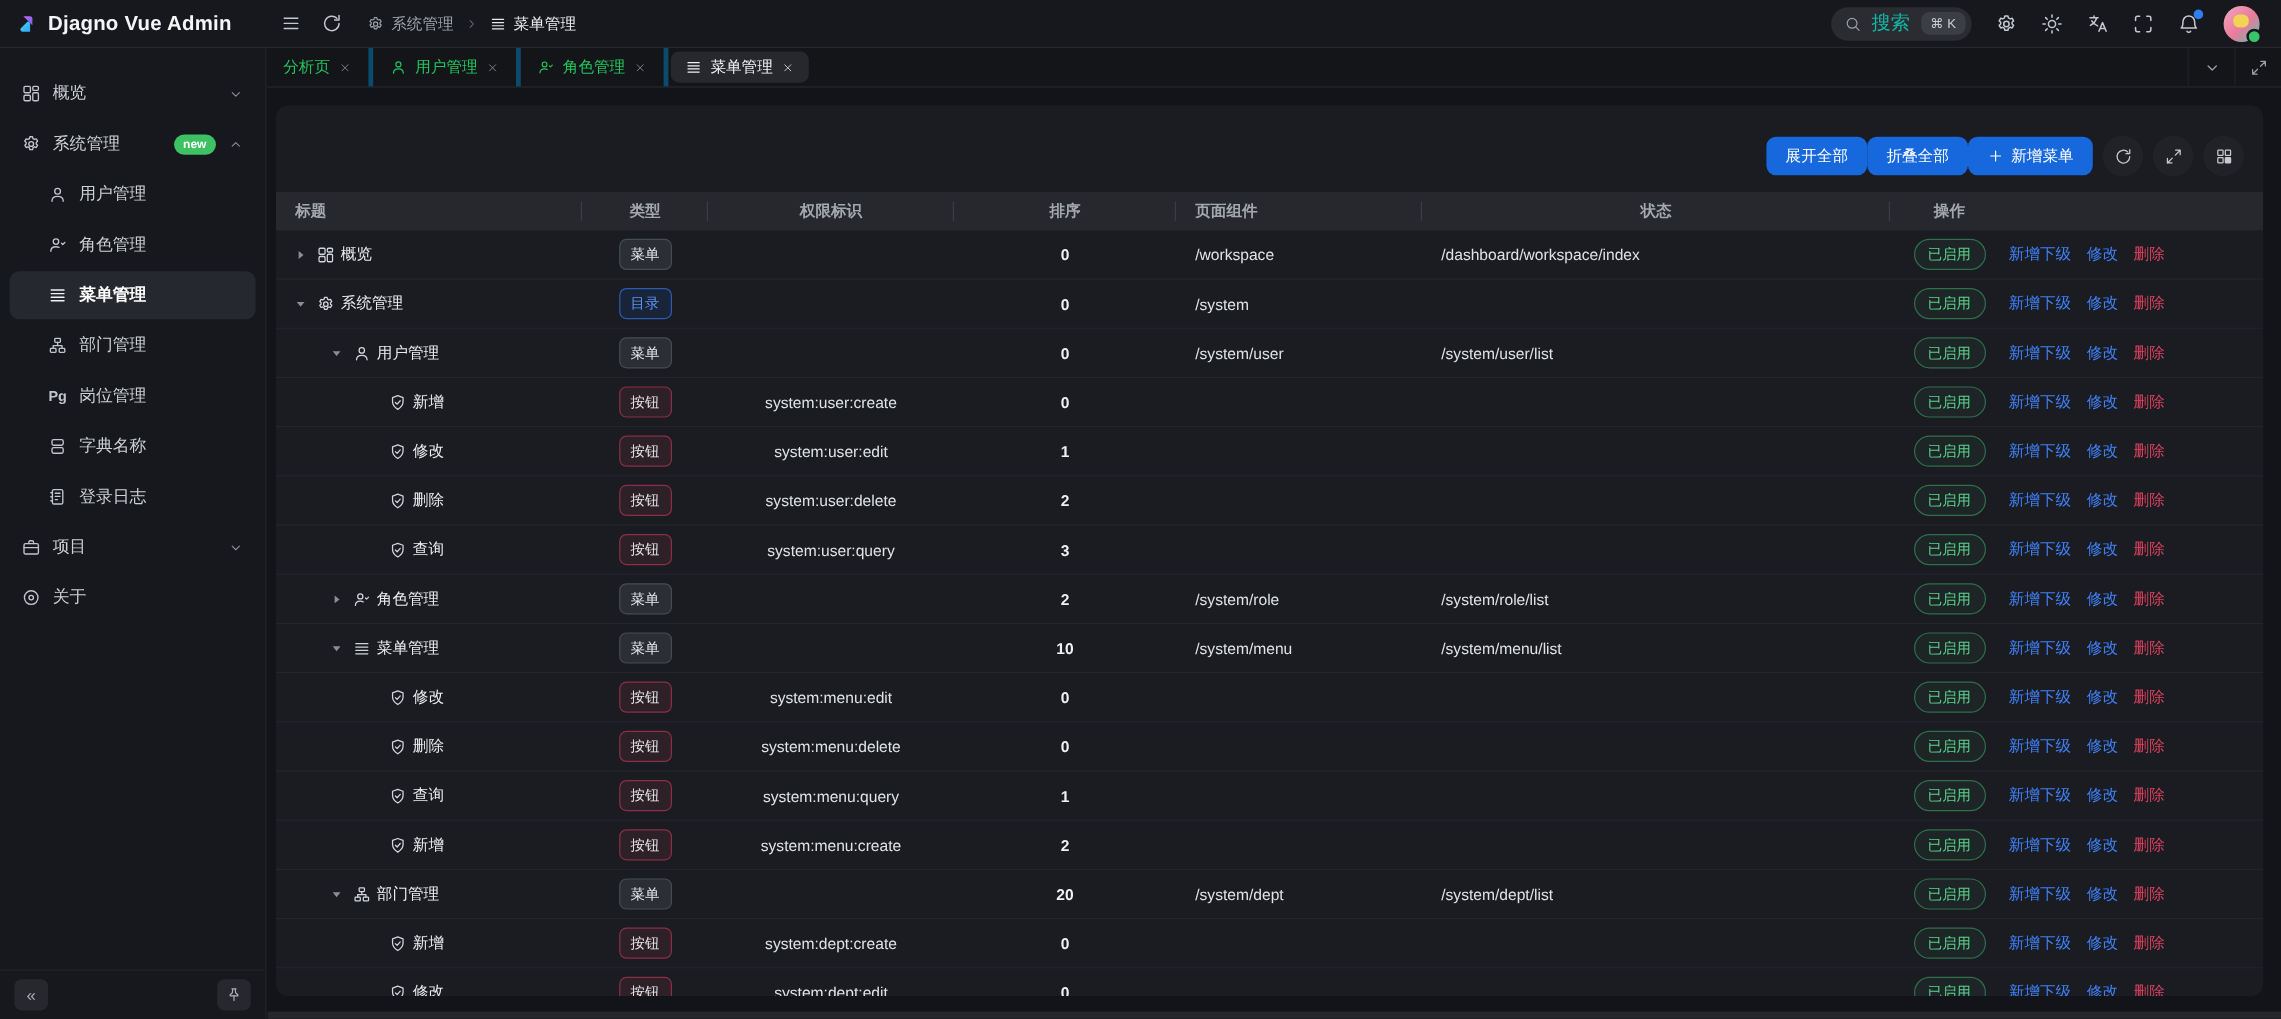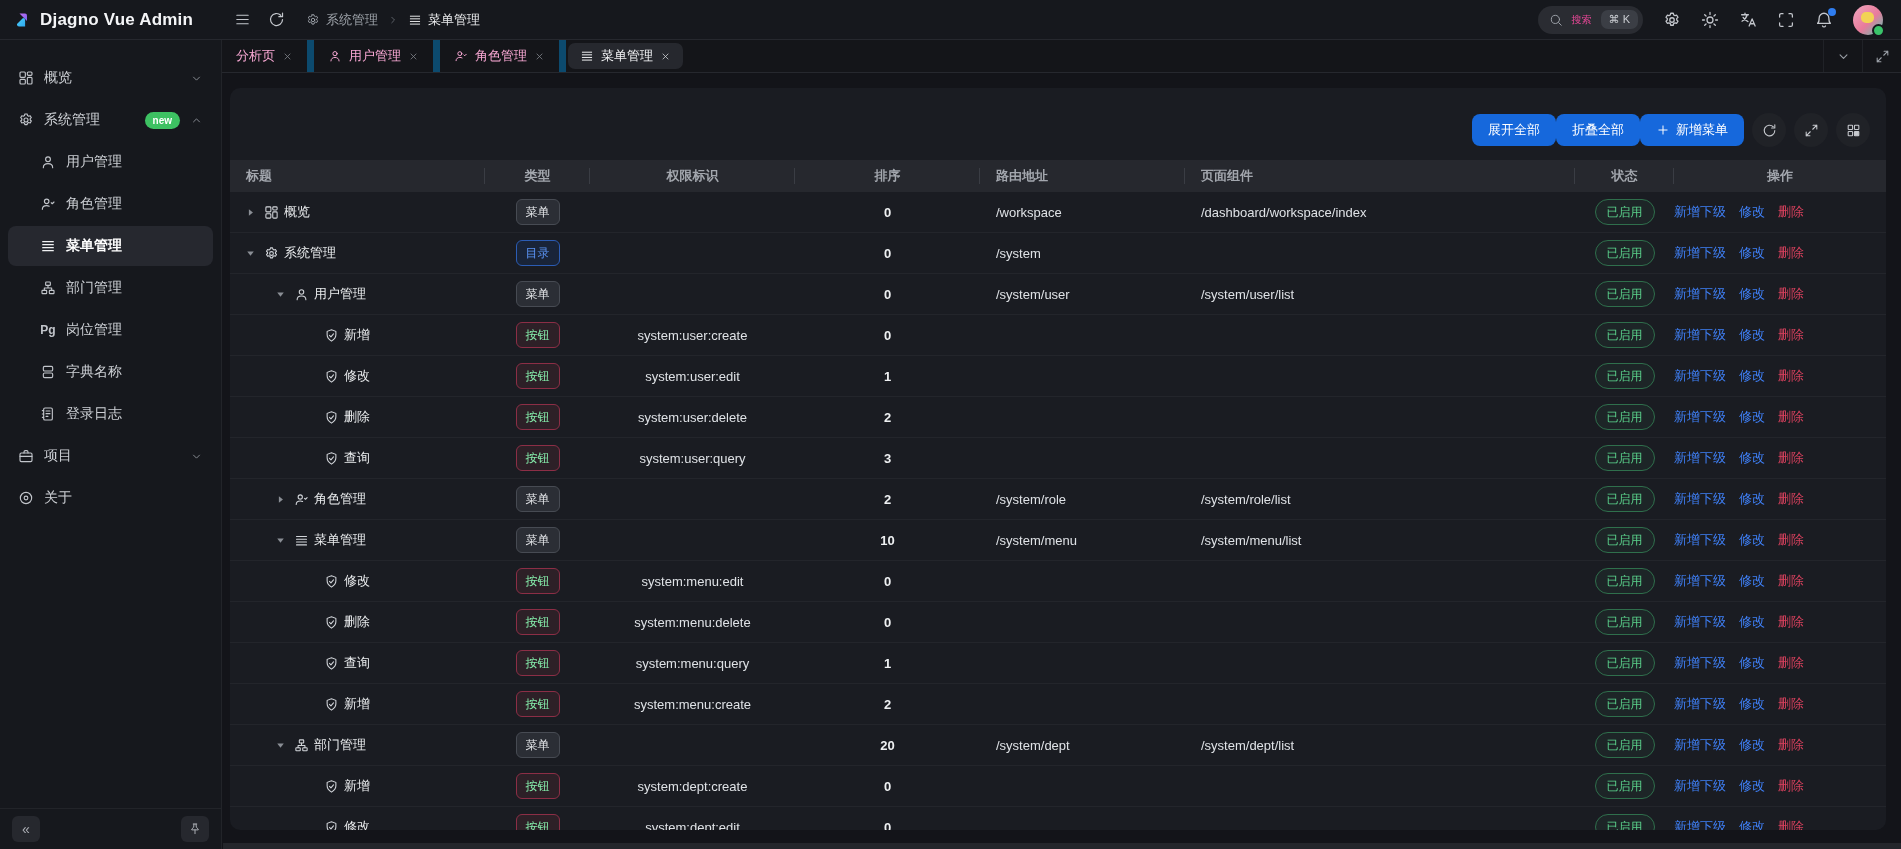--- a/index.html
+++ b/index.html
@@ -22,21 +22,21 @@
   .icon-btn svg{width:17px;height:17px;}
   .breadcrumb{display:flex;align-items:center;gap:9px;font-size:13px;margin-left:4px;}
   .crumb{display:flex;align-items:center;gap:6px;color:#9ca1a8;cursor:pointer;}
   .crumb svg{width:14px;height:14px;}
   .crumb.current{color:#e9eaec;}
   .crumb-sep{color:#686d74;display:flex;}
   .crumb-sep svg{width:12px;height:12px;}
   .topbar-right{display:flex;align-items:center;gap:20px;}
   .search-pill{display:flex;align-items:center;gap:9px;height:28px;background:#2a2c32;border-radius:999px;padding:0 5px 0 11px;cursor:pointer;}
   .search-pill .svg-icon svg{width:14px;height:14px;color:#9ba0a7;}
-  .search-label{color:#ec4899;font-size:10px;}
+  .search-label{color:#14b8a6;font-size:16px;}
   .kbd{background:#3b3e45;color:#c9ccd1;font-size:11px;border-radius:7px;padding:3px 8px;white-space:nowrap;}
   .top-action{position:relative;color:#c4c7cd;display:flex;cursor:pointer;}
   .top-action svg{width:18px;height:18px;}
   .bell-dot{position:absolute;top:-3px;right:-3px;width:8px;height:8px;border-radius:50%;background:#2f7df0;}
   .avatar{width:30px;height:30px;border-radius:50%;position:relative;cursor:pointer;flex:none;
     background:linear-gradient(135deg,#f0a7c0 0%,#e87b9b 55%,#57c6b4 100%);}
   .avatar::before{content:"";position:absolute;left:8px;top:7px;width:13px;height:11px;border-radius:5px;background:#f2d355;}
   .avatar::after{content:"";position:absolute;right:-2px;bottom:-2px;width:9px;height:9px;border-radius:50%;background:#3ac46a;border:2px solid #16181d;}
 
   
@@ -54,21 +54,21 @@
   .nav-chevron svg{width:13px;height:13px;}
   .txt-icon{font-size:12px;font-weight:600;width:16px;text-align:center;color:#c2c5cb;}
   .sidebar-footer{height:40px;border-top:1px solid #222429;display:flex;align-items:center;justify-content:space-between;padding:0 12px;flex:none;}
   .footer-btn{width:28px;height:26px;border-radius:6px;background:#26282e;color:#abaeb4;display:flex;align-items:center;justify-content:center;font-size:14px;cursor:pointer;}
   .footer-btn svg{width:14px;height:14px;}
 
   
   .main{margin-left:222px;height:809px;display:flex;flex-direction:column;position:relative;}
   .tabbar{height:33px;flex:none;background:#141519;border-bottom:1px solid #26282e;display:flex;align-items:stretch;box-sizing:border-box;}
   .tabs{display:flex;flex:1;}
-  .tab{display:flex;align-items:center;gap:7px;padding:0 14px;font-size:13px;color:#f9a8d4;border-right:7px solid #0c4a6e;cursor:pointer;white-space:nowrap;}
+  .tab{display:flex;align-items:center;gap:7px;padding:0 14px;font-size:13px;color:#22c55e;border-right:4px solid #0c4a6e;cursor:pointer;white-space:nowrap;}
   .tab .svg-icon svg{width:14px;height:14px;}
   .tab .close{color:#82868d;display:flex;}
   .tab .close svg{width:11px;height:11px;}
   .tab.active{background:#26282e;color:#f1f2f4;border-radius:7px;margin:3px 2px;border-right:none;padding:0 12px;}
   .tab.active .close{color:#cfd2d6;}
   .tab-controls{display:flex;}
   .tab-ctrl{width:38px;display:flex;align-items:center;justify-content:center;border-left:1px solid #202227;color:#9ba0a7;cursor:pointer;}
   .tab-ctrl svg{width:15px;height:15px;}
 
   .card{margin:15px 15px 0 8px;height:742px;background:#1a1c22;border-radius:10px;overflow:hidden;}
@@ -94,21 +94,21 @@
   .caret.hidden{visibility:hidden;}
   .row-icon{width:20px;flex:none;display:flex;color:#d2d5da;}
   .row-icon svg{width:15px;height:15px;}
   .title-text{font-weight:500;color:#eaecee;white-space:nowrap;}
   .td-center{text-align:center;}
   .td-left{padding-left:16px;white-space:nowrap;overflow:hidden;text-overflow:ellipsis;}
   .sort{font-weight:600;color:#eef0f2;}
   .badge{font-size:12px;padding:3.5px 9px;border-radius:6px;display:inline-block;}
   .badge-menu{background:#2b2e35;border:1px solid #474b53;color:#e6e8eb;}
   .badge-dir{background:rgba(27,102,223,.12);border:1px solid #2b5cb4;color:#5b94f6;}
-  .badge-btn{background:rgba(218,64,92,.10);border:1px solid #8c2e46;color:#86efac;}
+  .badge-btn{background:rgba(218,64,92,.10);border:1px solid #8c2e46;color:#e5e5e5;}
   .status-badge{font-size:12px;padding:3.5px 11px;border-radius:999px;color:#5bd38c;border:1px solid #2f6f4c;background:rgba(91,211,140,.05);display:inline-block;font-family:Liberation Serif, serif;}
   .actions{display:flex;justify-content:flex-start;gap:13px;}
   .link{cursor:pointer;font-size:13px;white-space:nowrap;}
   .link-blue{color:#3f80f8;}
   .link-red{color:#da415e;}
 
   .bottom-strip{position:fixed;left:223px;right:0;bottom:0;height:6px;background:#24262b;}
 </style>
 </head>
 <body>
@@ -493,21 +493,20 @@
               </span>
             </span>
           </div>
       </div>
       <div class="table">
         <div class="thead" id="table-head">
             <div class="th left">标题</div>
             <div class="th">类型</div>
             <div class="th">权限标识</div>
             <div class="th">排序</div>
-            <div class="th left">路由地址</div>
             <div class="th left">页面组件</div>
             <div class="th">状态</div>
             <div class="th">操作</div>
           </div>
         <div id="table-body">
             <div class="tr">
               <div class="td-title">
                 <span class="indent" style="width: 0px;"></span>
                 <span class="caret">
                   <svg viewBox="0 0 24 24">

